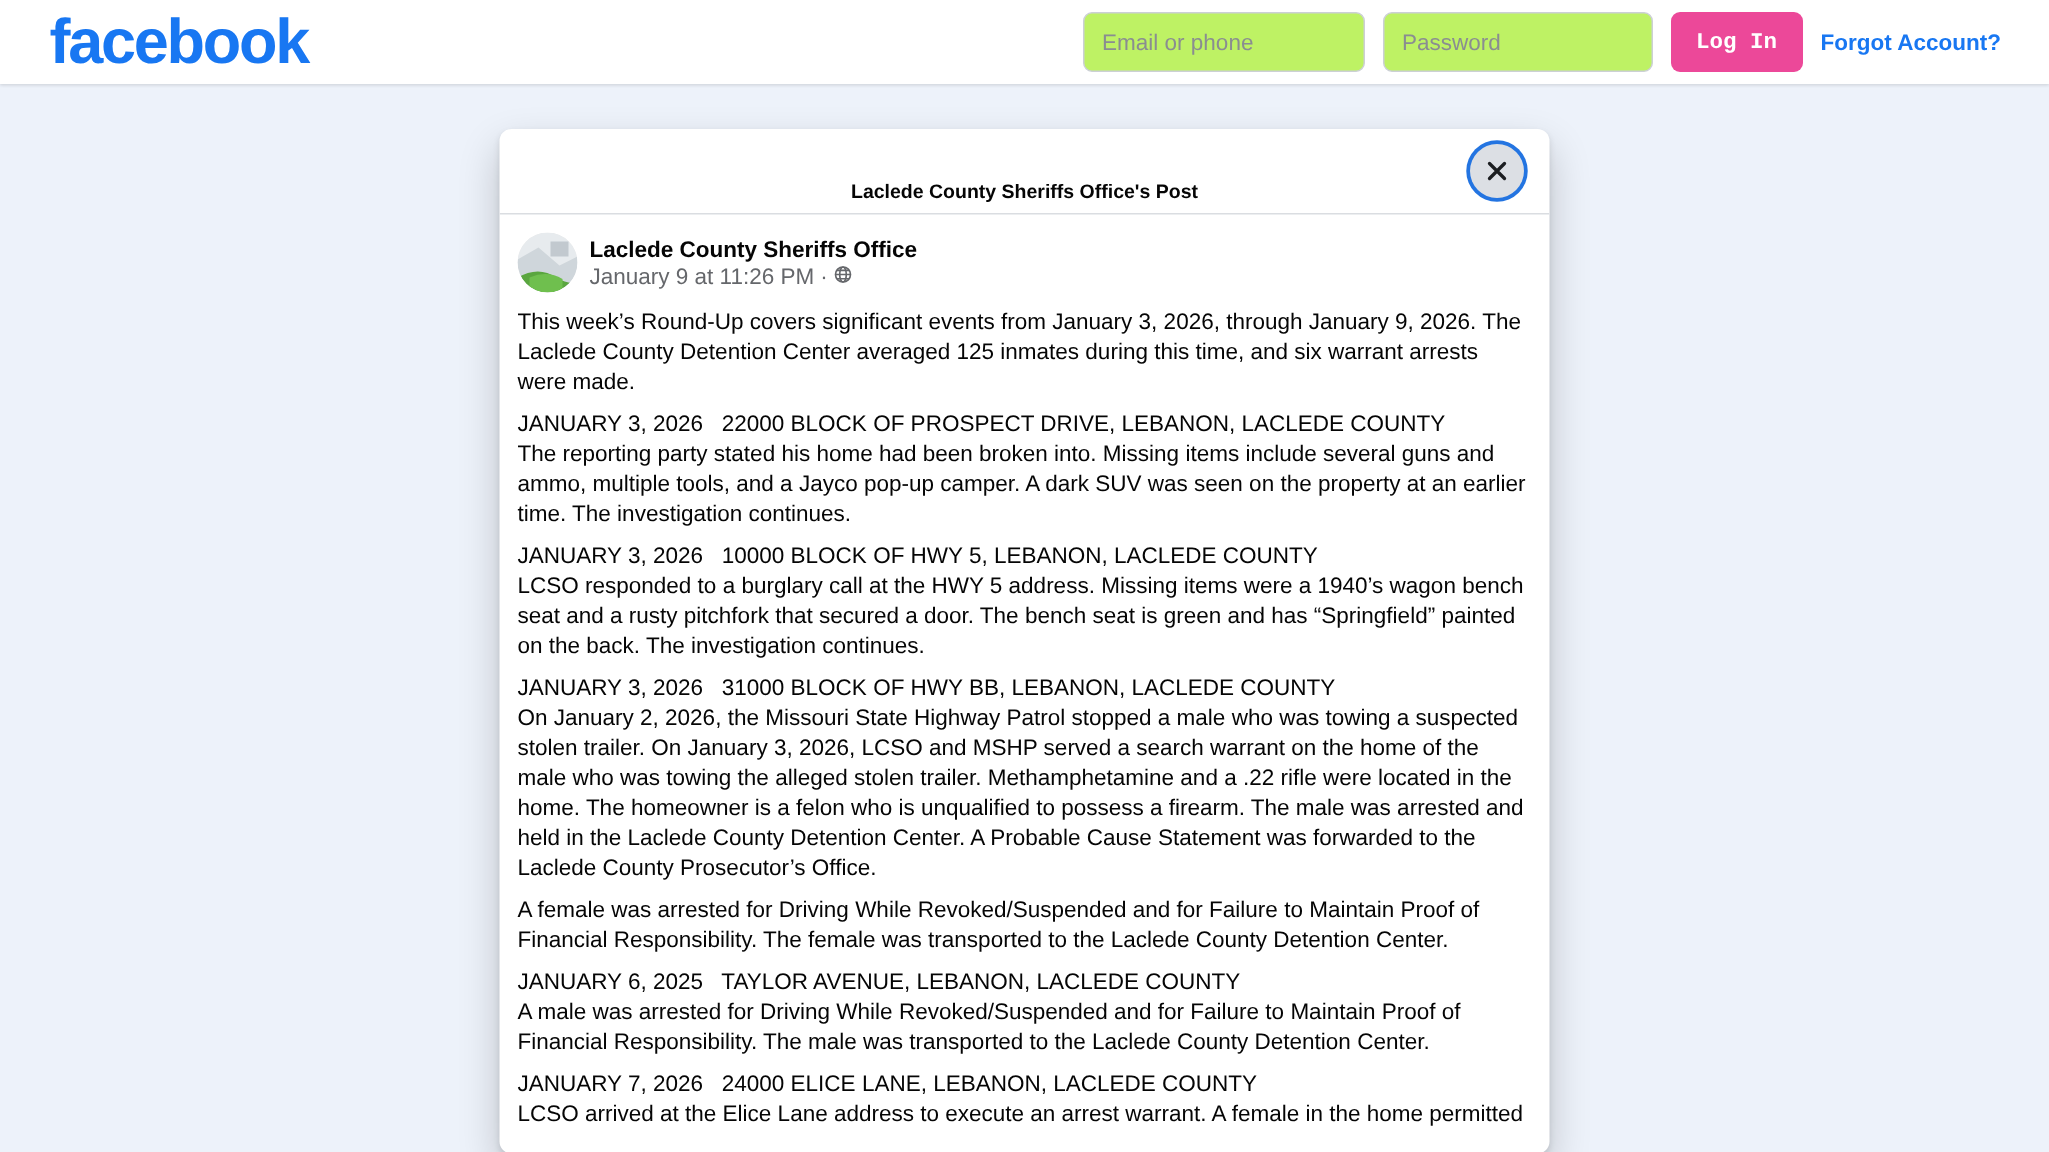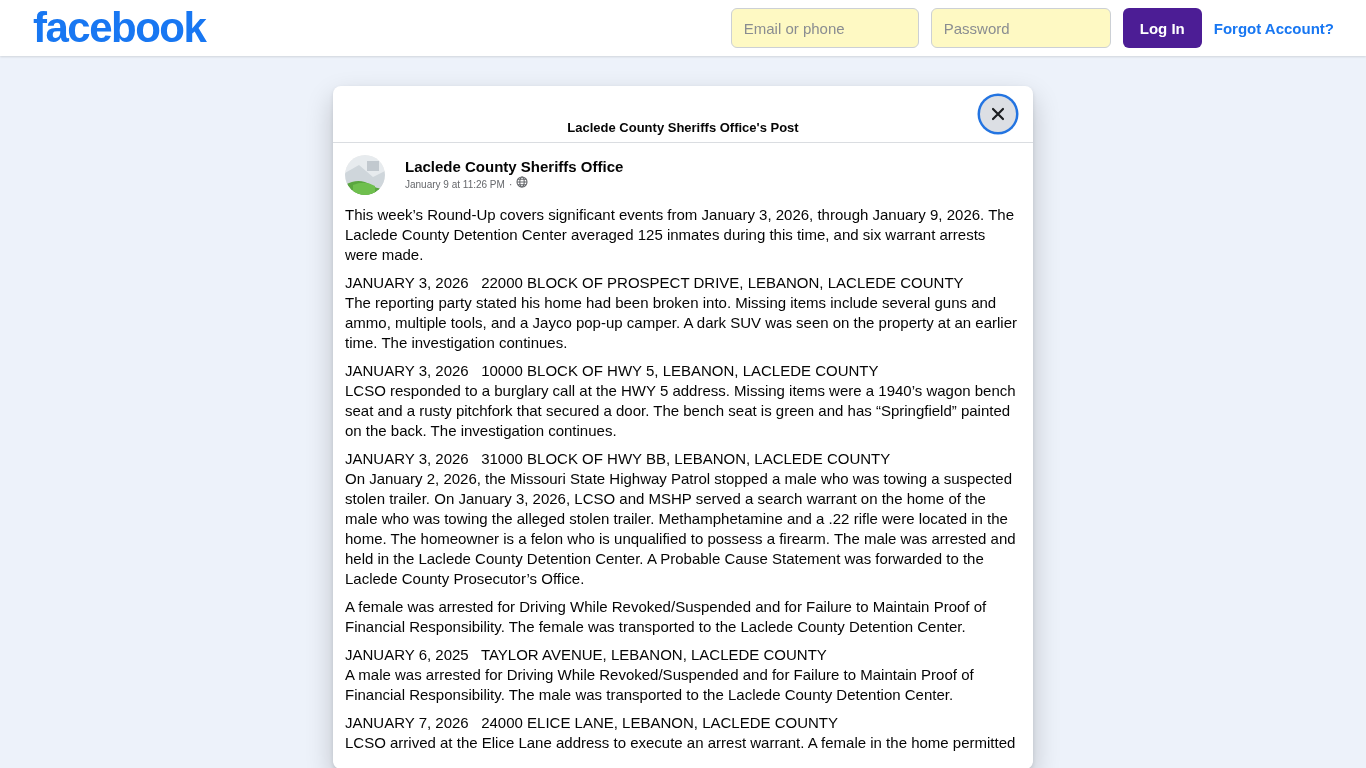--- a/index.html
+++ b/index.html
@@ -38,33 +38,33 @@
   }
   .auth input {
     height: 40px;
     border: 1px solid #ccd0d5;
     border-radius: 6px;
     padding: 0 12px;
     font-size: 15px;
     font-family: inherit;
     color: #1c1e21;
     outline: none;
-    background: #fef9c3;
+    background: #bef264;
   }
   .auth input::placeholder { color: #8a8d91; }
   .input-email { width: 188px; }
   .input-password { width: 180px; }
   .login-btn {
     height: 40px;
     padding: 0 17px;
-    background: #4c1d95;
+    background: #ec4899;
     color: #fff;
     font-size: 15px;
     font-weight: bold;
-    font-family: Liberation Sans, sans-serif;
+    font-family: Liberation Mono, monospace;
     border: none;
     border-radius: 6px;
     cursor: pointer;
   }
   .forgot-link {
     color: #1877f2;
     font-size: 15px;
     font-weight: 600;
     text-decoration: none;
     white-space: nowrap;
@@ -110,42 +110,42 @@
     justify-content: center;
     box-shadow: 0 0 0 2.5px #2374e1;
   }
   .close-btn svg { display: block; }
 
   
   .post-body { padding: 12px 12px 16px; }
   .author-row {
     display: flex;
     align-items: center;
-    gap: 20px;
+    gap: 8px;
     margin-bottom: 10px;
   }
   .avatar {
     width: 40px;
     height: 40px;
     border-radius: 50%;
     overflow: hidden;
     flex: 0 0 auto;
     cursor: pointer;
     box-shadow: inset 0 0 0 1px rgba(0,0,0,.08);
   }
   .avatar svg { display: block; }
   .author-name {
     font-size: 15px;
     font-weight: bold;
     color: #050505;
     line-height: 19px;
     cursor: pointer;
   }
   .post-meta {
-    font-size: 10px;
+    font-size: 15px;
     color: #65676b;
     line-height: 17px;
     display: flex;
     align-items: flex-start;
     gap: 4px;
     cursor: pointer;
   }
   .globe { display: inline-block; }
 
   .post-text { font-size: 15px; line-height: 20px; color: #050505; }

